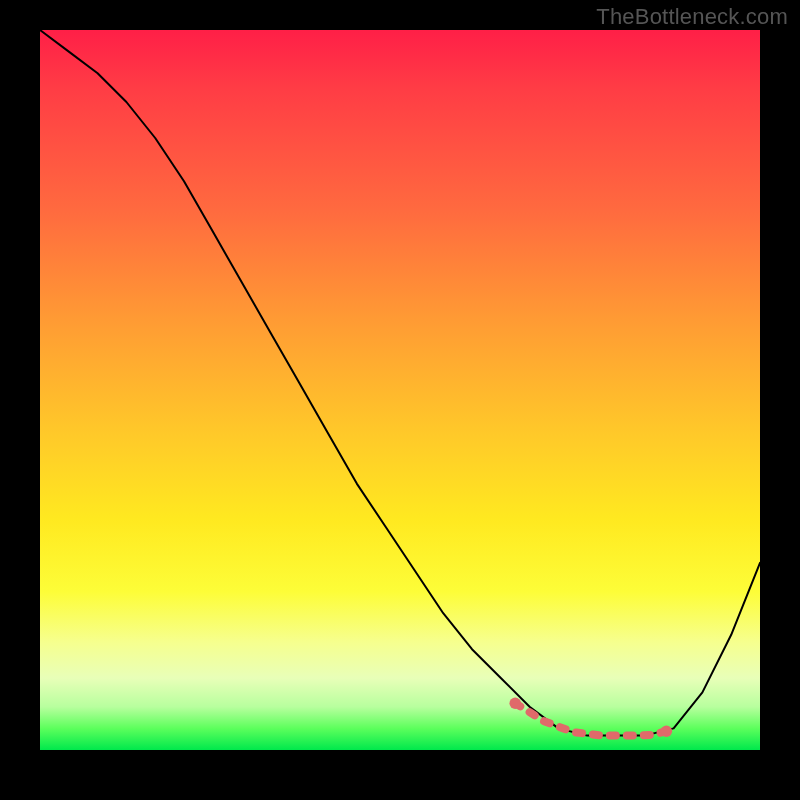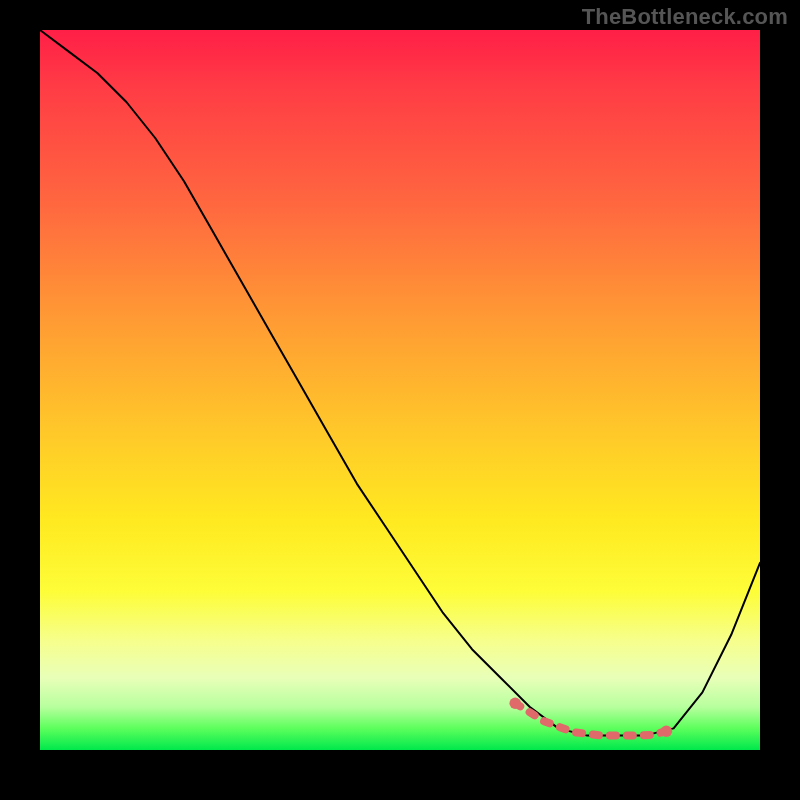--- a/index.html
+++ b/index.html
@@ -16,21 +16,21 @@
     width: 800px;
     height: 800px;
     background: #000;
   }
   .watermark {
     position: absolute;
     top: 4px;
     right: 12px;
     color: #555;
     font-size: 22px;
-    font-weight: 700;
+    font-weight: 400;
     letter-spacing: 0.2px;
     user-select: none;
   }
   
   .plot-area {
     position: absolute;
     left: 40px;
     top: 30px;
     width: 720px;
     height: 720px;

